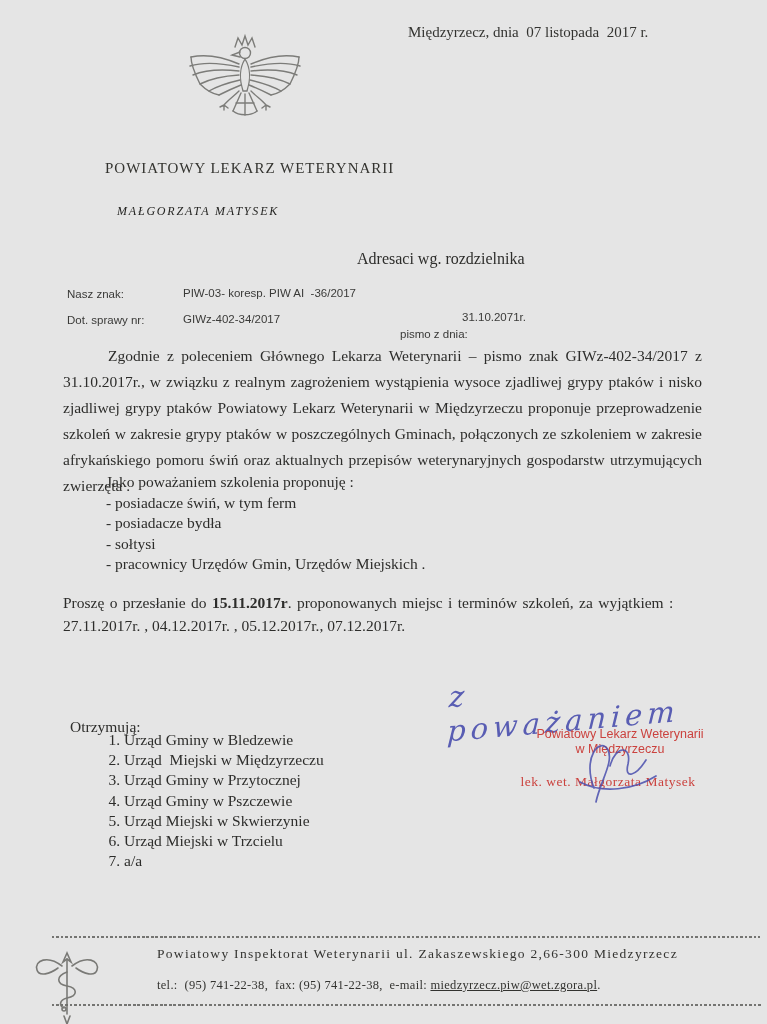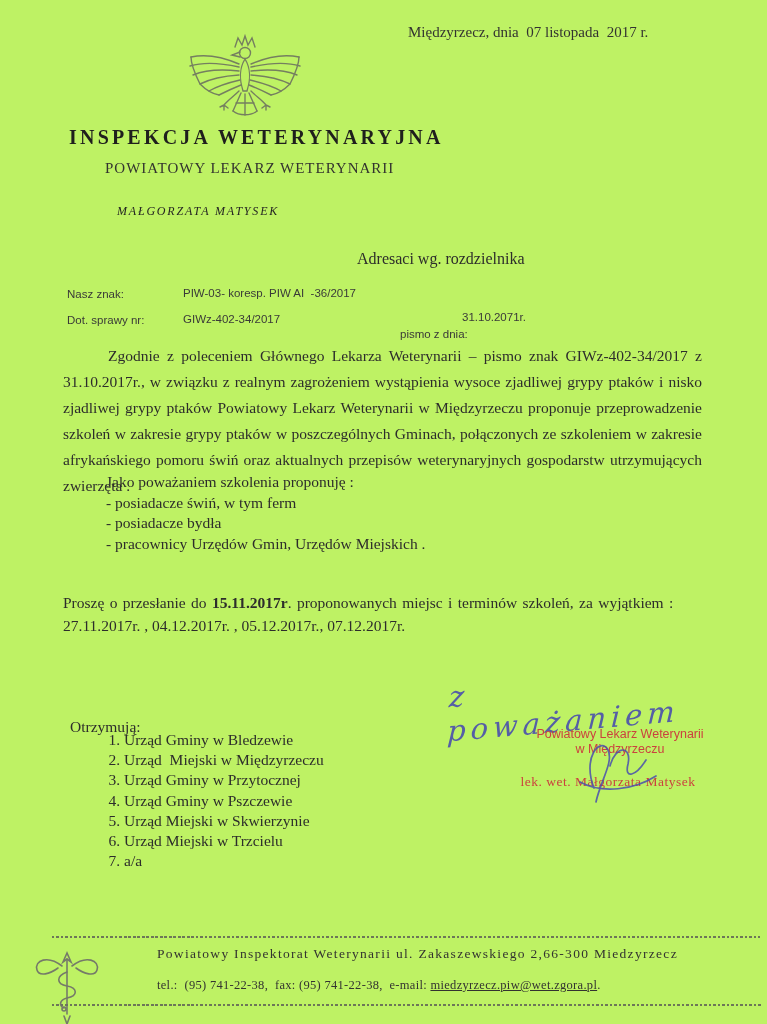--- a/index.html
+++ b/index.html
@@ -1,18 +1,18 @@
 <!DOCTYPE html>
 <html><head>
 <meta charset="utf-8">
 <style>
   html, body { margin:0; padding:0; background:#ffffff; }
   .page {
     position:relative; width:767px; height:1024px;
-    background:#bef264; overflow:hidden;
+    background:#e5e5e5; overflow:hidden;
     font-family:"Liberation Serif", serif; color:#2d2d2b;
   }
   .abs { position:absolute; }
 
   .date-line { left:408px; top:24px; font-size:15px; white-space:pre; color:#333330; }
 
   .eagle-wrap { left:183px; top:33px; width:124px; height:94px; }
 
   .title-inspection {
     left:69px; top:126px; font-size:20px; font-weight:bold;
@@ -117,39 +117,39 @@
         <path d="M116 24 C 116 31, 114 37, 107 51 C 100 58, 94 61, 88 62"></path>
         <path d="M58 60 L50 78 M62 61 L62 82 M66 60 L74 78"></path>
         <path d="M50 78 C 56 83, 68 83, 74 78"></path>
         <path d="M53 70 L71 70"></path>
         <path d="M56 58 C 50 64, 45 67, 41 72 M41 72 l-4 2 m4 -2 l0 5 m0 -5 l4 3"></path>
         <path d="M68 58 C 74 64, 79 67, 83 72 M83 72 l4 2 m-4 -2 l0 5 m0 -5 l-4 3"></path>
       </g>
     </svg>
   </div>
 
-  <div class="abs title-inspection">INSPEKCJA WETERYNARYJNA</div>
   <div class="abs title-office">POWIATOWY LEKARZ WETERYNARII</div>
   <div class="abs title-officer">MAŁGORZATA MATYSEK</div>
 
   <div class="abs addressee">Adresaci wg. rozdzielnika</div>
 
   <span class="abs ref ref-l1">Nasz znak:</span>
   <span class="abs ref ref-v1">PIW-03- koresp. PIW AI  -36/2017</span>
   <span class="abs ref ref-l2">Dot. sprawy nr:</span>
   <span class="abs ref ref-v2">GIWz-402-34/2017</span>
   <span class="abs ref ref-l3">pismo z dnia:</span>
   <span class="abs ref ref-v3">31.10.2071r.</span>
 
   <div class="abs body-paragraph">Zgodnie z poleceniem Głównego Lekarza Weterynarii – pismo znak GIWz-402-34/2017 z 31.10.2017r., w związku z realnym zagrożeniem wystąpienia wysoce zjadliwej grypy ptaków i nisko zjadliwej grypy ptaków Powiatowy Lekarz Weterynarii w Międzyrzeczu proponuje przeprowadzenie szkoleń w zakresie grypy ptaków w poszczególnych Gminach, połączonych ze szkoleniem w zakresie afrykańskiego pomoru świń oraz aktualnych przepisów weterynaryjnych gospodarstw utrzymujących zwierzęta .</div>
 
   <div class="abs participants">
     <div>Jako poważaniem szkolenia proponuję :</div>
     <div>- posiadacze świń, w tym ferm</div>
     <div>- posiadacze bydła</div>
+    <div>- sołtysi</div>
     <div>- pracownicy Urzędów Gmin, Urzędów Miejskich .</div>
   </div>
 
   <div class="abs request-1"><span>Proszę o przesłanie do </span><b>15.11.2017r</b><span>. proponowanych miejsc i terminów szkoleń, za wyjątkiem :</span></div>
   <div class="abs request-2">27.11.2017r. , 04.12.2017r. , 05.12.2017r., 07.12.2017r.</div>
 
   <div class="abs closing-handwritten">z poważaniem</div>
 
   <div class="abs stamp-upper">
     <div>Powiatowy Lekarz Weterynarii</div>

